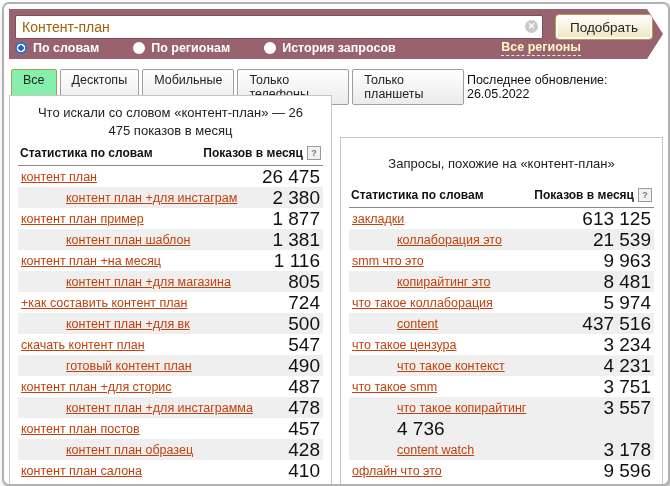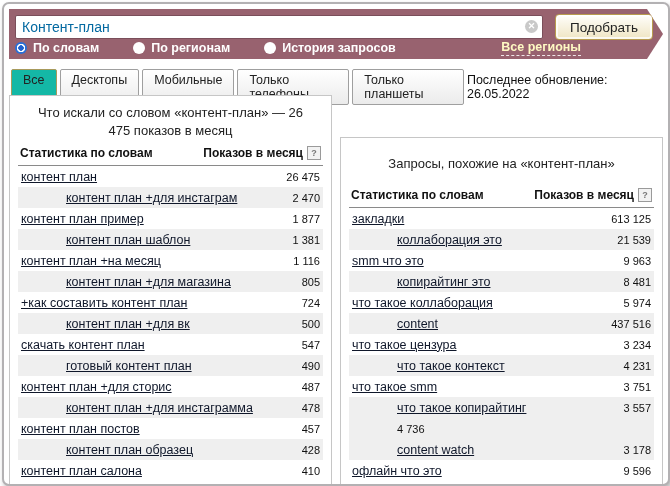--- a/index.html
+++ b/index.html
@@ -6,53 +6,53 @@
   body{width:670px;height:486px;position:relative;font-family:"Liberation Sans", sans-serif;}
   .frame{position:absolute;left:2px;top:2px;width:654px;height:470px;border:2px solid #b3b1b3;
          border-radius:7px;box-shadow:2px 3px 5px rgba(0,0,0,.3);background:#fff;padding:5px;overflow:hidden;}
   
   .topbar{position:relative;height:50px;background:#98626f;
           clip-path:polygon(0 0,calc(100% - 16px) 0,100% 50%,calc(100% - 16px) 100%,0 100%);
           padding:5px 0 0 6px;box-sizing:border-box;}
   .search-row{display:flex;align-items:center;}
   .search-wrap{position:relative;width:528px;height:24px;}
   .search-input{width:100%;height:100%;box-sizing:border-box;border:1px solid #7a4e5a;border-radius:2px;
-                font-size:14px;padding:2px 22px 2px 6px;font-family:"Liberation Sans",sans-serif;color:#0369a1;outline:none;}
+                font-size:14px;padding:2px 22px 2px 6px;font-family:"Liberation Sans",sans-serif;color:#a16207;outline:none;}
   .clear-btn{position:absolute;right:5px;top:5px;width:13px;height:13px;border-radius:50%;background:#c9c9c9;
              color:#fff;font-size:9px;line-height:13px;text-align:center;cursor:pointer;font-weight:bold;}
   .submit-btn{margin-left:12px;height:26px;padding:0 14px;font-size:13.5px;color:#222;cursor:pointer;
               background:linear-gradient(#fffefb,#efe5c3);border:1px solid #b89b4e;border-radius:4px;
               box-shadow:0 0 0 2px rgba(255,255,255,.75) inset;font-family:"Liberation Sans",sans-serif;}
   .radio-row{display:flex;align-items:center;margin-top:0;color:#fff;font-size:12.5px;font-weight:bold;}
   .radio-item{display:flex;align-items:center;margin-right:34px;cursor:pointer;}
   .radio-dot{width:12px;height:12px;border-radius:50%;background:#fff;margin-right:6px;box-sizing:border-box;}
   .radio-dot.sel{background:radial-gradient(circle,#1e62d0 0 2.5px,#fff 3px 4px,#2a6fd6 4.5px);}
   .regions-link{margin-left:auto;margin-right:82px;color:#fef9c3;cursor:pointer;
                 border-bottom:1px dashed rgba(255,255,255,.85);padding-bottom:1px;}
   
   .tabs-row{display:flex;align-items:center;margin-top:10px;padding-left:2px;}
   .tab{padding:3px 11px;font-size:12.5px;color:#222;background:linear-gradient(#ffffff,#ebebeb);
        border:1px solid #9f9f9f;border-radius:2px;margin-right:3px;cursor:pointer;}
-  .tab.active{background:#14b8a6;border-color:#a89a5c;}
+  .tab.active{background:#86efac;border-color:#a89a5c;}
   .last-update{margin-left:auto;font-size:12.5px;color:#111;padding-right:2px;}
   
   .panels{display:flex;gap:8px;margin-top:9px;height:372px;align-items:flex-end;}
   .panel{flex:1;border:1px solid #c6c6c6;padding:4px 8px;box-sizing:border-box;overflow:hidden;background:#fff;}
   .panel-title-wrap{height:44px;display:flex;align-items:center;justify-content:center;padding:0 18px;}
   .panel-title{text-align:center;font-size:13px;color:#222;line-height:1.35;}
   .col-head{display:flex;justify-content:space-between;align-items:center;font-size:12px;font-weight:bold;
             color:#111;padding:2px 2px 5px;border-bottom:1px solid #8a8a8a;}
   .col-right{display:flex;align-items:center;}
   .help-icon{width:12px;height:12px;margin-left:4px;border:1px solid #9a9a9a;background:#f2f2f2;color:#777;
              font-size:9px;line-height:12px;text-align:center;font-weight:bold;cursor:pointer;}
   .rows{font-size:12.5px;}
   .row{display:flex;justify-content:space-between;align-items:center;padding:3px 3px;height:15px;}
   .row.stripe{background:#efefef;padding-left:48px;}
-  .row a{color:#0f172a;text-decoration:underline;white-space:nowrap;}
-  .row .val{color:#111;font-size:11px;white-space:nowrap;}
+  .row a{color:#c2410c;text-decoration:underline;white-space:nowrap;}
+  .row .val{color:#111;font-size:19px;white-space:nowrap;}
 </style>
 </head>
 <body>
 
 <div class="frame">
 
   <div class="topbar">
     <div class="search-row">
       <span class="search-wrap">
         <input class="search-input" type="text" value="Контент-план" style="">
@@ -101,21 +101,21 @@
           <span class="help-icon">?</span>
         </span>
       </div>
       <div class="rows">
           <div class="row">
             <a href="#">контент план</a>
             <span class="val">26 475</span>
           </div>
           <div class="row stripe">
             <a href="#">контент план +для инстаграм</a>
-            <span class="val">2 470</span>
+            <span class="val">2 380</span>
           </div>
           <div class="row">
             <a href="#">контент план пример</a>
             <span class="val">1 877</span>
           </div>
           <div class="row stripe">
             <a href="#">контент план шаблон</a>
             <span class="val">1 381</span>
           </div>
           <div class="row">

